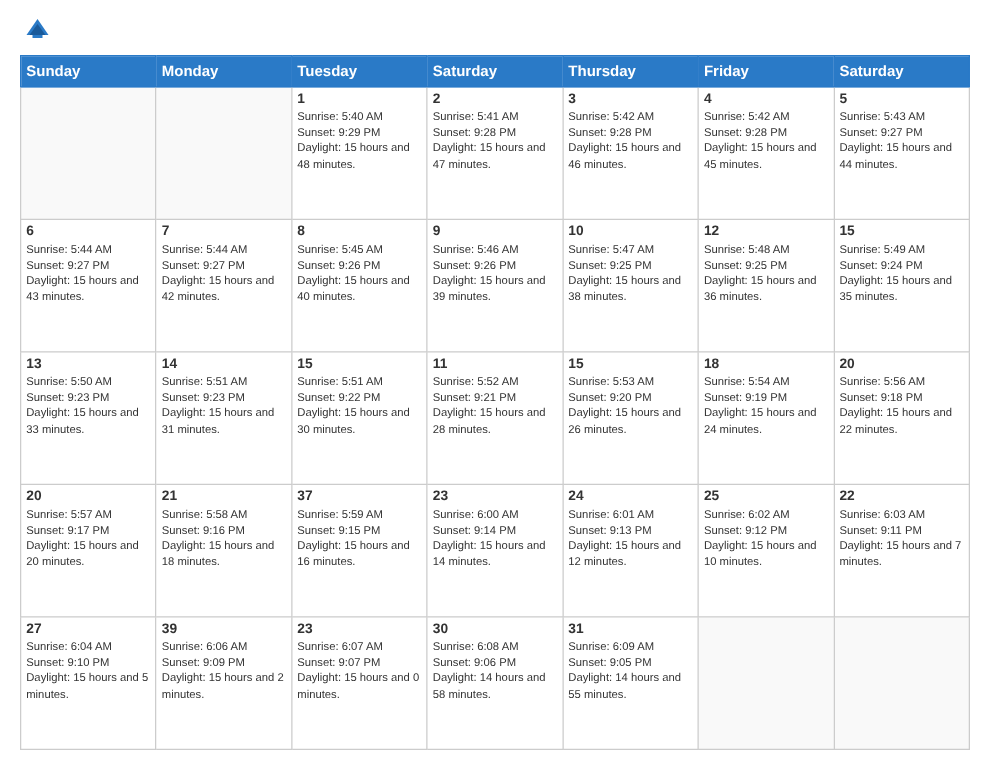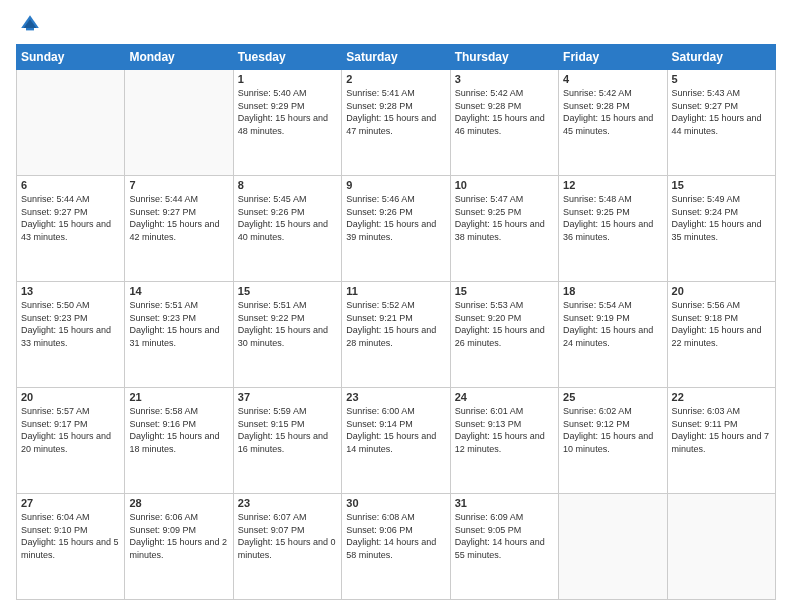--- a/index.html
+++ b/index.html
@@ -357,21 +357,21 @@
         <tr>
           <td>
           <span class="day-num">27</span>
           <div class="day-info">
             Sunrise: 6:04 AM<br>
             Sunset: 9:10 PM<br>
             Daylight: 15 hours and 5 minutes.
           </div>
         </td>
           <td>
-          <span class="day-num">28</span>
+          <span class="day-num">39</span>
           <div class="day-info">
             Sunrise: 6:06 AM<br>
             Sunset: 9:09 PM<br>
             Daylight: 15 hours and 2 minutes.
           </div>
         </td>
           <td>
           <span class="day-num">23</span>
           <div class="day-info">
             Sunrise: 6:07 AM<br>

